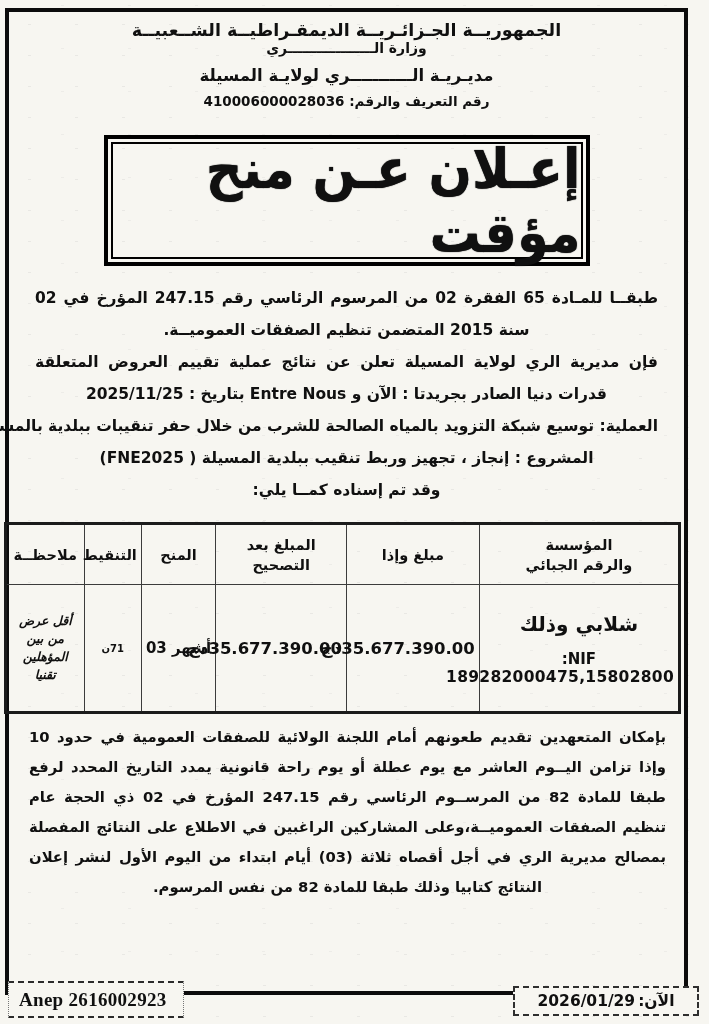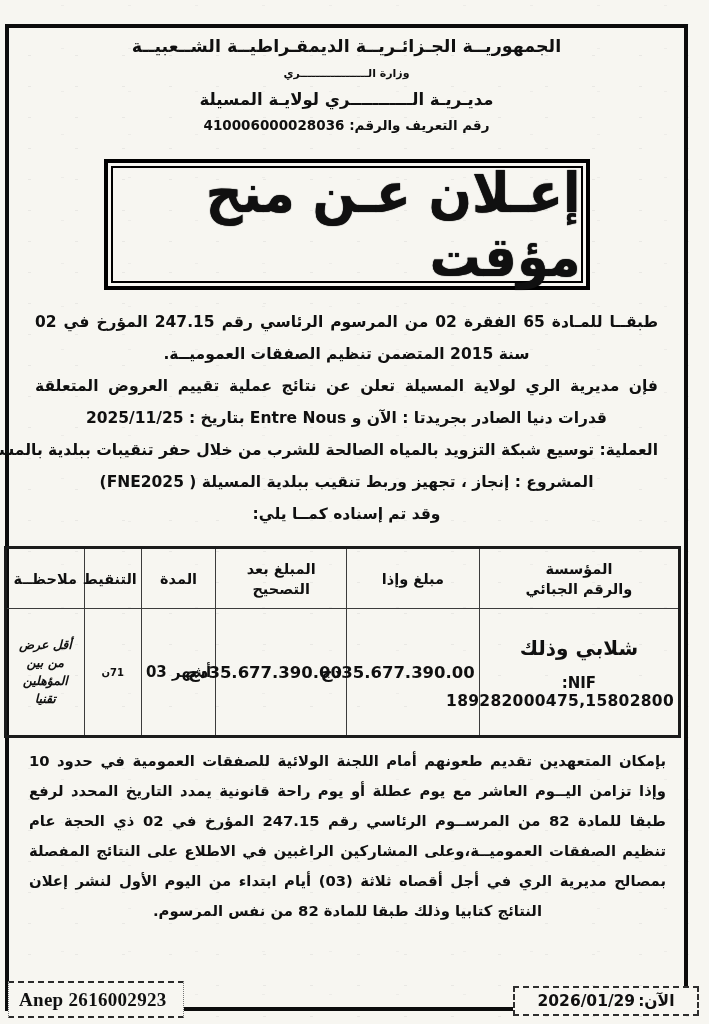--- a/index.html
+++ b/index.html
@@ -12,29 +12,29 @@
       radial-gradient(rgba(0,0,0,0.055) 1px, transparent 1.2px),
       radial-gradient(rgba(0,0,0,0.04) 1px, transparent 1.2px);
     background-size:47px 31px, 67px 43px;
     background-position:6px 9px, 29px 27px;
     font-family:"DejaVu Sans", sans-serif;
     color:#101010;
     direction:rtl;
   }
 
   .frame {
-    position:absolute; left:5px; top:24px; width:683px; height:987px;
+    position:absolute; left:5px; top:8px; width:683px; height:987px;
     border:4px solid #0c0c0c; box-sizing:border-box;
     padding:6px 10px 0 10px;
   }
 
   
   .hdr { text-align:center; font-weight:bold; }
   .hdr-republic   { font-size:17.5px; letter-spacing:0.5px; margin-top:2px; }
-  .hdr-ministry   { font-size:11px; margin-top:11px; }
+  .hdr-ministry   { font-size:14px; }
   .hdr-directorate{ font-size:16.5px; margin-top:10px; }
   .hdr-tax        { font-size:13.5px; margin-top:8px; }
 
   
   .title-box {
     width:472px; height:117px; margin:26px auto 0;
     border:4px solid #000; padding:3px; box-sizing:content-box;
   }
   .title-inner {
     width:100%; height:100%; border:2px solid #000; box-sizing:border-box;
@@ -139,21 +139,21 @@
         <col class="col-dur">
           <col class="col-scr">
           <col class="col-note">
       </colgroup>
       <thead>
         <tr>
           <th>المؤسسة
 والرقم الجبائي</th>
           <th>مبلغ وإذا</th>
           <th>المبلغ بعد التصحيح</th>
-          <th>المدة</th>
+          <th>المنح</th>
           <th>التنقيط</th>
           <th>ملاحظــة</th>
         </tr>
       </thead>
       <tbody>
         <tr>
           <td>
             <div class="org-name">شلابي وذلك</div>
             <div class="org-nif-label">NIF:</div>
             <div class="org-nif">189282000475,15802800</div>

